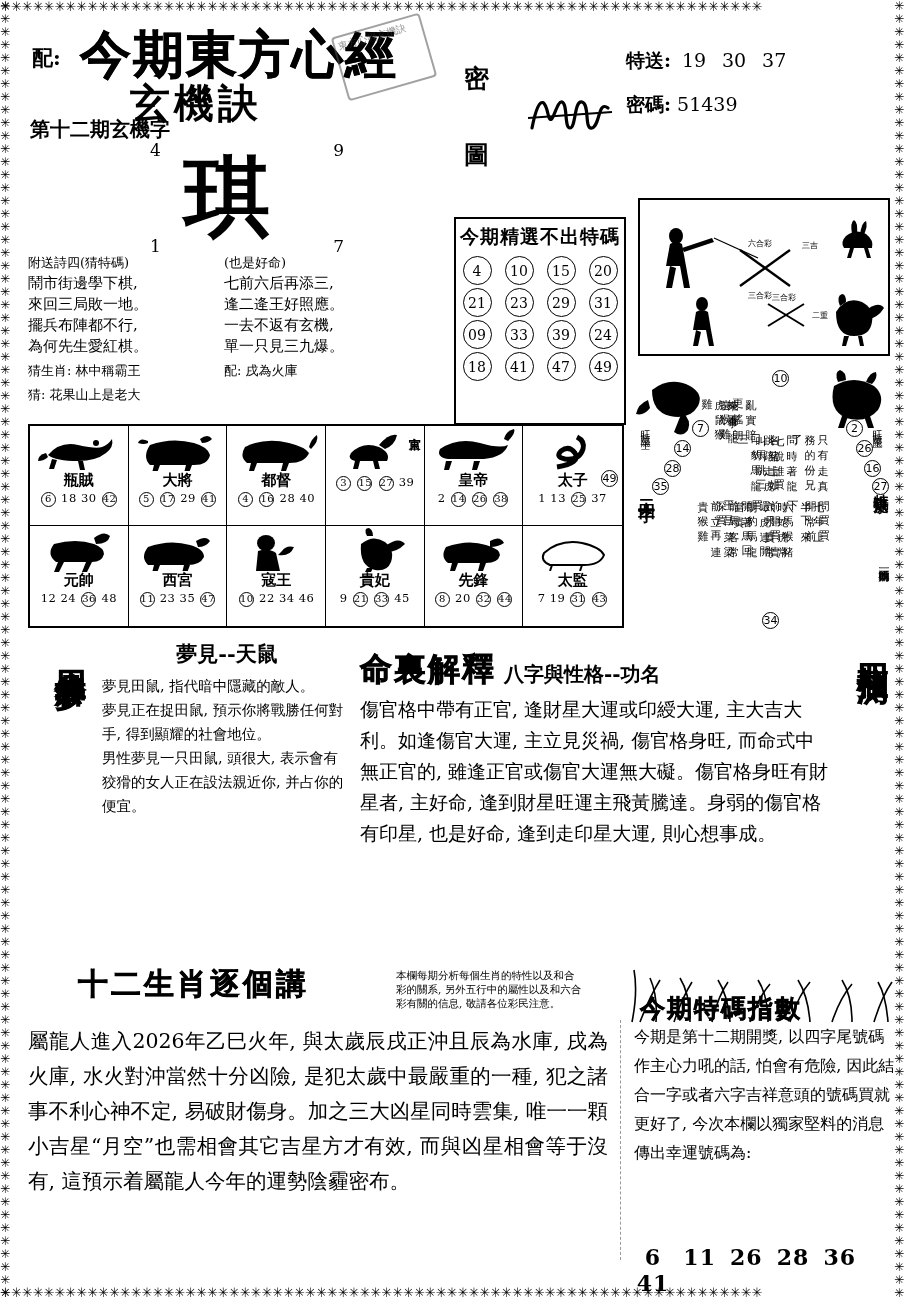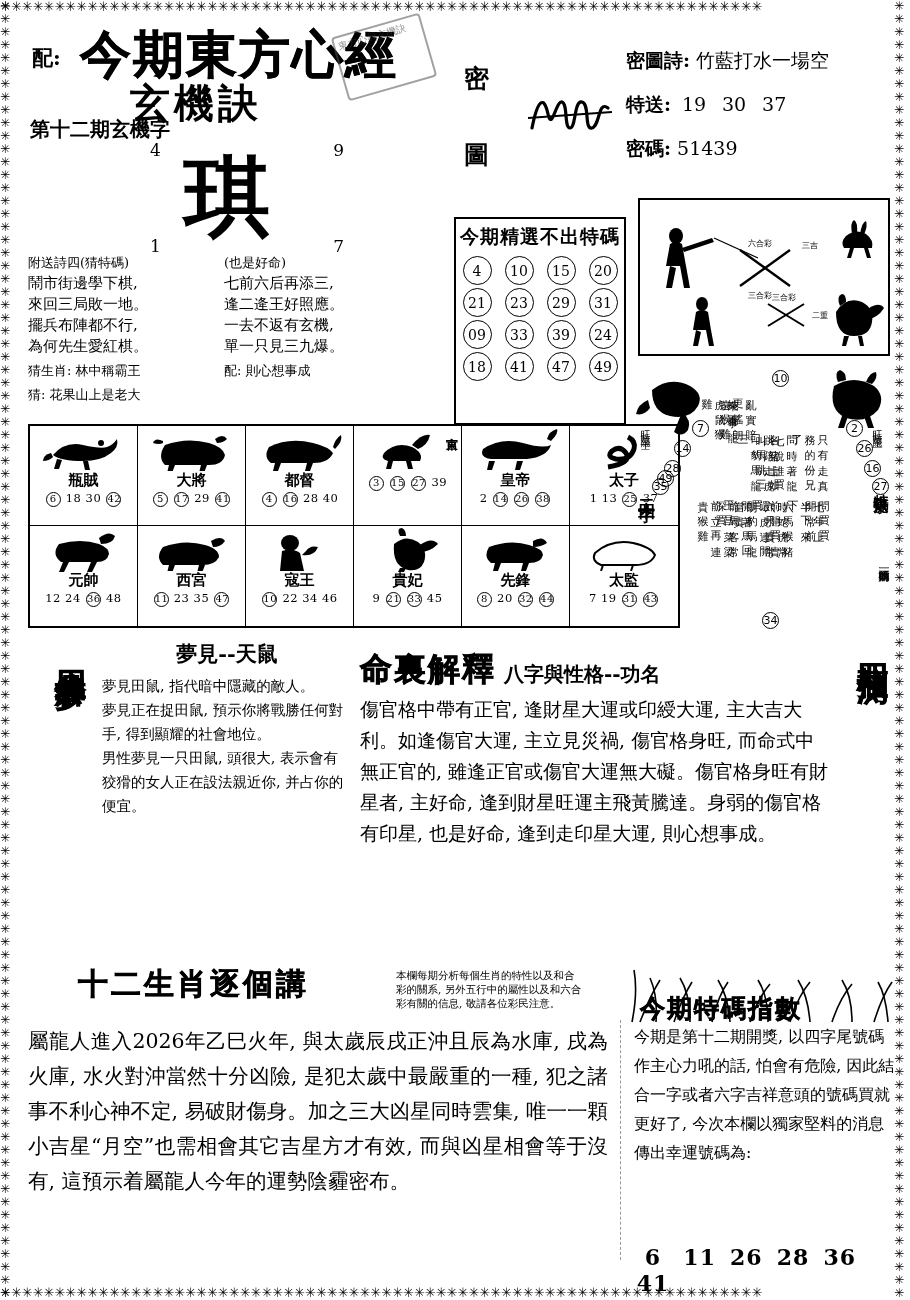--- a/index.html
+++ b/index.html
@@ -67,21 +67,21 @@
   .art-block{position:absolute;left:616px;top:348px;width:258px;height:268px;overflow:hidden;}
   .art-col{position:absolute;writing-mode:vertical-rl;text-orientation:upright;font-size:11px;line-height:13px;
       font-family:"DejaVu Serif",serif;letter-spacing:1px;}
   .art-num{position:absolute;font-size:11px;border:1px solid #000;border-radius:50%;width:15px;height:15px;
       display:flex;align-items:center;justify-content:center;background:#fff;}
   .art-big{position:absolute;writing-mode:vertical-rl;text-orientation:upright;font-size:17px;font-weight:bold;
       font-family:"DejaVu Serif",serif;letter-spacing:2px;}
   .art-ph{position:absolute;font-size:10px;color:#000;}
 
   
-  .zodiac{position:absolute;left:10px;top:408px;width:652px;height:204px;border:2px solid #000;box-sizing:border-box;
+  .zodiac{position:absolute;left:10px;top:408px;width:596px;height:204px;border:2px solid #000;box-sizing:border-box;
       display:grid;grid-template-columns:repeat(6,1fr);grid-template-rows:repeat(2,1fr);}
   .zcell{border-right:1.5px solid #000;border-bottom:1.5px solid #000;position:relative;box-sizing:border-box;padding:2px;}
   .zcell:nth-child(6n){border-right:none;}
   .zcell:nth-child(n+7){border-bottom:none;}
   .zanim{height:44px;display:flex;align-items:center;justify-content:center;}
   .zname{text-align:center;font-size:15px;font-weight:bold;font-family:"DejaVu Serif",serif;line-height:16px;}
   .znums{text-align:center;font-size:11.5px;font-family:"DejaVu Serif",serif;margin-top:3px;letter-spacing:0.5px;}
   .znums .cir{display:inline-block;border:1.2px solid #000;border-radius:50%;width:13px;height:13px;line-height:12px;
       text-align:center;font-size:10px;margin:0 1px;}
   .ztag{position:absolute;top:2px;right:3px;font-size:12px;font-weight:bold;font-family:"DejaVu Serif",serif;
@@ -141,24 +141,20 @@
       <div class="tu-word">圖</div>
 
       <svg class="scribble" viewBox="0 0 88 48">
         <path d="M6 40 C12 10 18 8 22 26 C26 44 30 12 36 14 C42 16 38 40 44 40 C50 40 48 12 56 14
                  C64 16 58 42 66 40 C74 38 72 12 82 20" fill="none" stroke="#000" stroke-width="3.2" stroke-linecap="round"></path>
         <path d="M2 30 L86 24" fill="none" stroke="#000" stroke-width="2"></path>
       </svg>
 
       <div class="hdr-right">
         <div class="row">
-          <span class="lab">密圖詩:</span>
-          <span>竹藍打水一場空</span>
-        </div>
-        <div class="row">
           <span class="lab">特送:</span>
           <span class="nums">
             <span>19</span>
             <span>30</span>
             <span>37</span>
           </span>
         </div>
         <div class="row">
           <span class="lab">密碼:</span>
           <span>51439</span>
@@ -185,21 +181,21 @@
         <div class="pl">為何先生愛紅棋。</div>
         <div class="tail">猜生肖: 林中稱霸王</div>
         <div class="tail">猜: 花果山上是老大</div>
       </div>
       <div class="poem right">
         <div class="ph">(也是好命)</div>
         <div class="pl">七前六后再添三,</div>
         <div class="pl">逢二逄王好照應。</div>
         <div class="pl">一去不返有玄機,</div>
         <div class="pl">單一只見三九爆。</div>
-        <div class="tail">配: 則心想事成</div>
+        <div class="tail">配: 戌為火庫</div>
       </div>
     </div>
 
     <div class="sel-box">
       <div class="sel-title">今期精選不出特碼</div>
       <div class="sel-grid">
         <div class="ball">4</div>
         <div class="ball">10</div>
         <div class="ball">15</div>
         <div class="ball">20</div>

